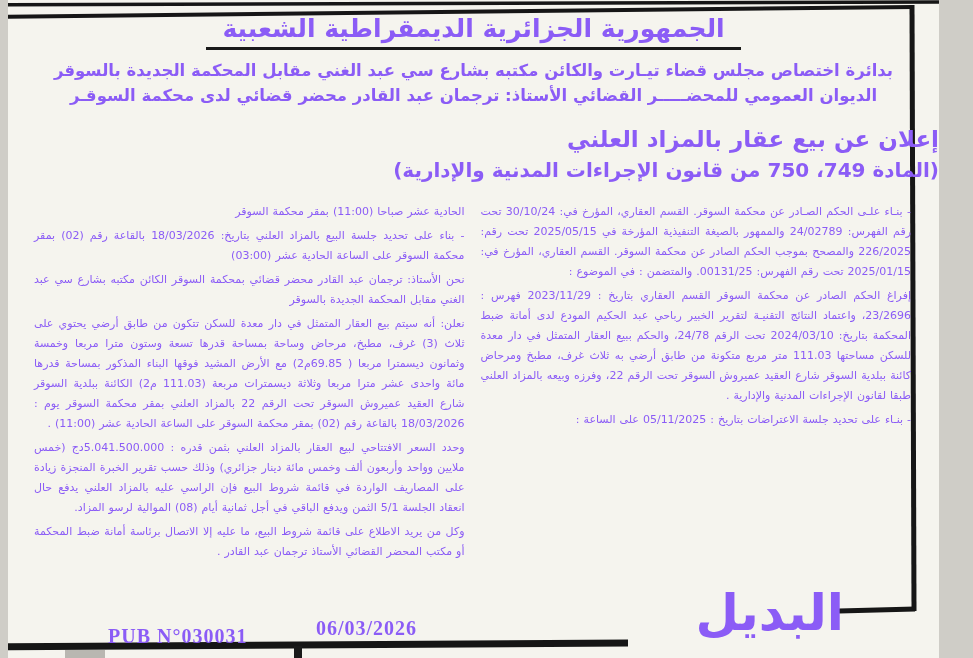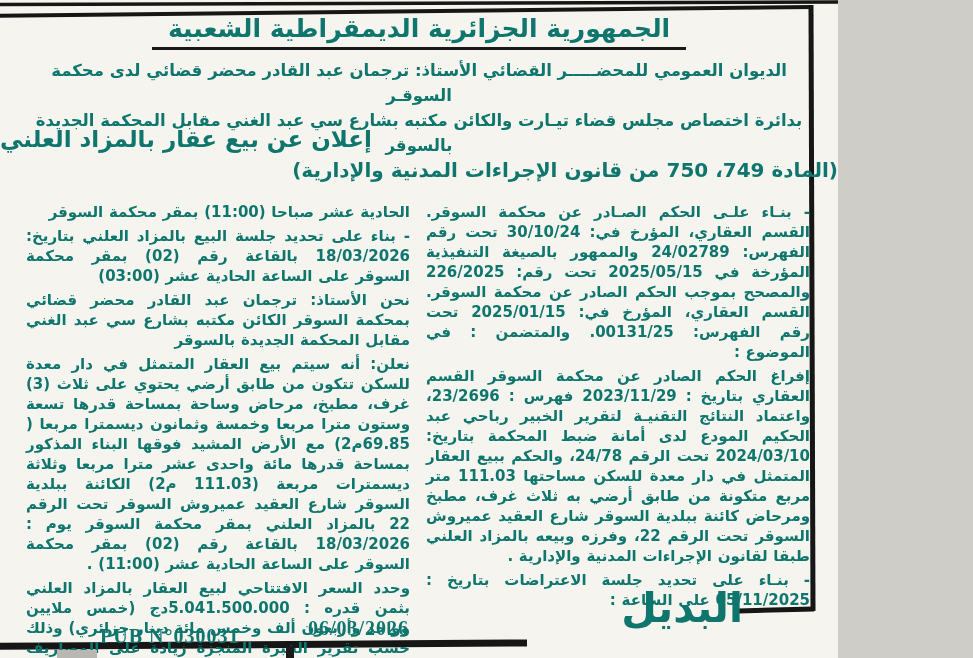--- a/index.html
+++ b/index.html
@@ -1,53 +1,54 @@
 <!DOCTYPE html>
 <html lang="ar"><head>
 <meta charset="utf-8">
 <style>
   html,body { margin:0; padding:0; background:#cfcdc7; }
   .page {
-    position:relative; width:838px; height:658px; overflow:hidden;
-    background:#f5f4ee; color:#0f766e; direction:rtl;
+    position:relative; width:931px; height:658px; overflow:hidden;
+    background:#f5f4ee; color:#8b5cf6; direction:rtl;
     font-family:"DejaVu Sans", sans-serif;
+    margin-left:8px;
   }
   .frame-svg { position:absolute; inset:0; width:973px; height:658px; }
 
   .republic-title {
     position:absolute; top:14px; left:0; right:0; text-align:center;
     font-size:25px; font-weight:bold; letter-spacing:0.5px;
   }
   .republic-title .underlined {
     display:inline-block; padding:0 16px 4px; border-bottom:3px solid #191919;
   }
   .office-header {
     position:absolute; top:58px; left:34px; right:34px; text-align:center;
     font-weight:bold; font-size:16.5px; line-height:25px;
   }
   .main-title {
-    position:absolute; top:126px; left:0; right:0; text-align:left;
+    position:absolute; top:126px; left:0; right:0; text-align:right;
     font-size:23px; font-weight:bold;
   }
   .subtitle {
     position:absolute; top:158px; left:0; right:0; text-align:right;
     font-size:20px; font-weight:bold;
   }
   .columns {
     position:absolute; top:202px; right:28px; left:26px; height:418px;
     display:flex; gap:16px; direction:rtl;
   }
   .col { flex:1 1 0; min-width:0; }
   .col p {
-    margin:0 0 4px; font-size:15px; font-weight:bold; line-height:20px;
+    margin:0 0 4px; font-size:11px; font-weight:normal; line-height:20px;
     text-align:justify; word-spacing:0.5px;
   }
   .newspaper-name {
     position:absolute; top:584px; right:95px;
-    font-size:41px; font-weight:bold; letter-spacing:2px;
+    font-size:50px; font-weight:bold; letter-spacing:2px;
   }
   .pub-line {
     position:absolute; direction:ltr;
     font-family:"Liberation Serif", serif; font-weight:bold; font-size:20px;
     letter-spacing:1px;
   }
   .pub-number { left:100px; top:625px; }
   .pub-date   { left:308px; top:617px; }
   .mark-gray  { position:absolute; left:57px;  top:650px; width:40px; height:8px; background:#b9b7b1; }
   .mark-tick  { position:absolute; left:286px; top:646px; width:8px;  height:12px; background:#1a1a1a; }
@@ -64,22 +65,22 @@
     <line x1="946" y1="5" x2="948" y2="611" stroke="#161616" stroke-width="5"></line>
     <line x1="949" y1="609" x2="873" y2="611" stroke="#161616" stroke-width="5"></line>
     <line x1="0" y1="647" x2="662" y2="643" stroke="#161616" stroke-width="7"></line>
   </svg>
 
   <div class="republic-title">
     <span class="underlined">الجمهورية الجزائرية الديمقراطية الشعبية</span>
   </div>
 
   <div class="office-header">
+    <div>بدائرة اختصاص مجلس قضاء تيـارت  والكائن مكتبه بشارع سي عبد الغني  مقابل المحكمة الجديدة بالسوقر</div>
     <div>الديوان العمومي للمحضـــــر القضائي الأستاذ: ترجمان عبد القادر محضر قضائي لدى محكمة السوقـر</div>
-    <div>بدائرة اختصاص مجلس قضاء تيـارت  والكائن مكتبه بشارع سي عبد الغني  مقابل المحكمة الجديدة بالسوقر</div>
   </div>
 
   <div class="main-title">إعلان عن بيع عقار بالمزاد العلني</div>
 
   <div class="subtitle">(المادة 749، 750 من قانون الإجراءات المدنية والإدارية)</div>
 
   <div class="columns">
 
     <div class="col">
       <p>- بنـاء علـى الحكم الصـادر عن محكمة السوقر. القسم العقاري، المؤرخ في: 30/10/24 تحت رقم الفهرس: 24/02789 والممهور بالصيغة التنفيذية المؤرخة في 2025/05/15 تحت رقم: 226/2025 والمصحح بموجب الحكم الصادر عن محكمة السوقر. القسم العقاري، المؤرخ في: 2025/01/15 تحت رقم الفهرس: 00131/25. والمتضمن : في الموضوع :</p>

